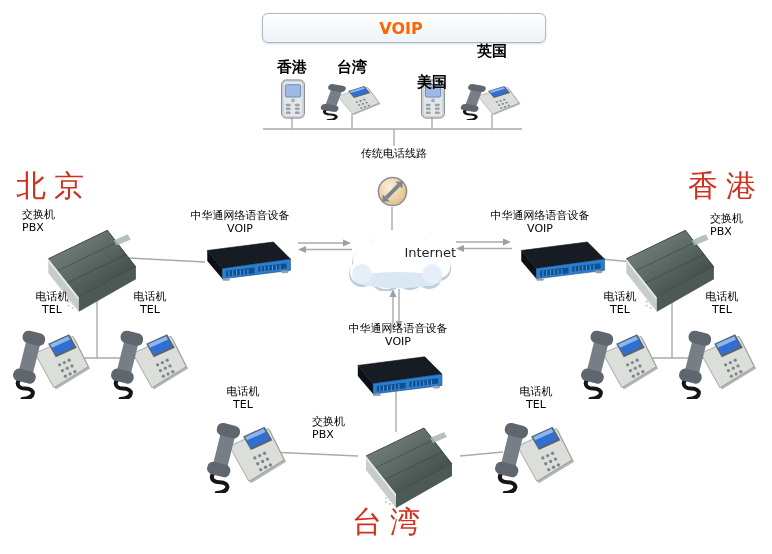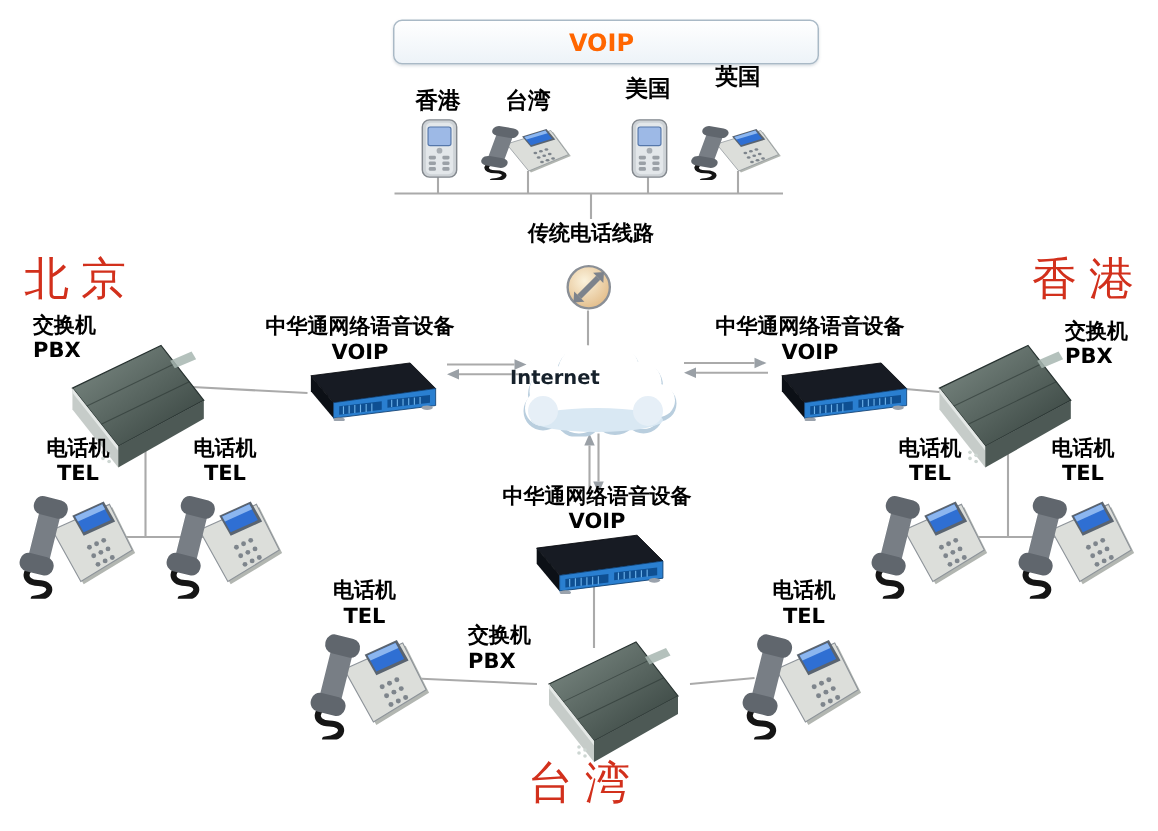--- a/index.html
+++ b/index.html
@@ -16,33 +16,33 @@
     left:262px; top:13px; width:284px; height:30px;
     border:1px solid #a9b9c6; border-radius:6px;
     background:linear-gradient(#ffffff,#edf3f8);
     display:flex; align-items:center; justify-content:center;
     font-size:16px; font-weight:bold; color:#1d5e8e; letter-spacing:1px;
     box-shadow:0 1px 2px rgba(100,120,140,.25);
   }
   .title-box .brand { color:#ff6600; margin-right:6px; letter-spacing:0; }
 
   .lbl {
-    font-size:14px; font-weight:bold; color:#000;
+    font-size:11px; font-weight:normal; color:#000;
     line-height:1.18; white-space:pre-line;
   }
   .ctr { text-align:center; }
   .phone-lbl { font-size:15px; font-weight:bold; color:#000; text-align:center; }
 
   .region-name {
     font-family:"Liberation Serif","DejaVu Serif",serif;
     font-size:30px; color:#d2301c; letter-spacing:8px; white-space:nowrap;text-align:right;
   }
 
   .inet-lbl {
-    font-size:13px; font-weight:bold; color:#16212b; text-align:left;
+    font-size:13px; font-weight:normal; color:#16212b; text-align:right;
     text-shadow:0 1px 0 #fff;
   }
   svg { display:block; }
 </style>
 </head>
 <body>
 
 <div class="stage">
 
   <svg width="0" height="0" style="position:absolute" aria-hidden="true">
@@ -203,21 +203,21 @@
       <polygon points="395.5,321 399,329 402.5,321"></polygon>
     </g>
   </svg>
 
   <div class="abs z2 title-box">
     <span class="brand">VOIP</span>
   </div>
 
   <div class="abs z2 phone-lbl" style="left:262px;top:58px;width:60px">香港</div>
   <div class="abs z2 phone-lbl" style="left:322px;top:58px;width:60px">台湾</div>
-  <div class="abs z2 phone-lbl" style="left:402px;top:50px;width:60px">美国</div>
+  <div class="abs z2 phone-lbl" style="left:402px;top:73px;width:60px">美国</div>
   <div class="abs z2 phone-lbl" style="left:462px;top:42px;width:60px">英国</div>
 
   <svg class="abs z1" style="left:278px;top:78px" width="30" height="42">
       <use href="#sym-mobile"></use>
     </svg>
   <svg class="abs z1" style="left:320px;top:80px" width="62" height="40" preserveAspectRatio="none" viewBox="0 0 84 80">
       <use href="#sym-deskphone"></use>
     </svg>
   <svg class="abs z1" style="left:418px;top:78px" width="30" height="42">
       <use href="#sym-mobile"></use>

